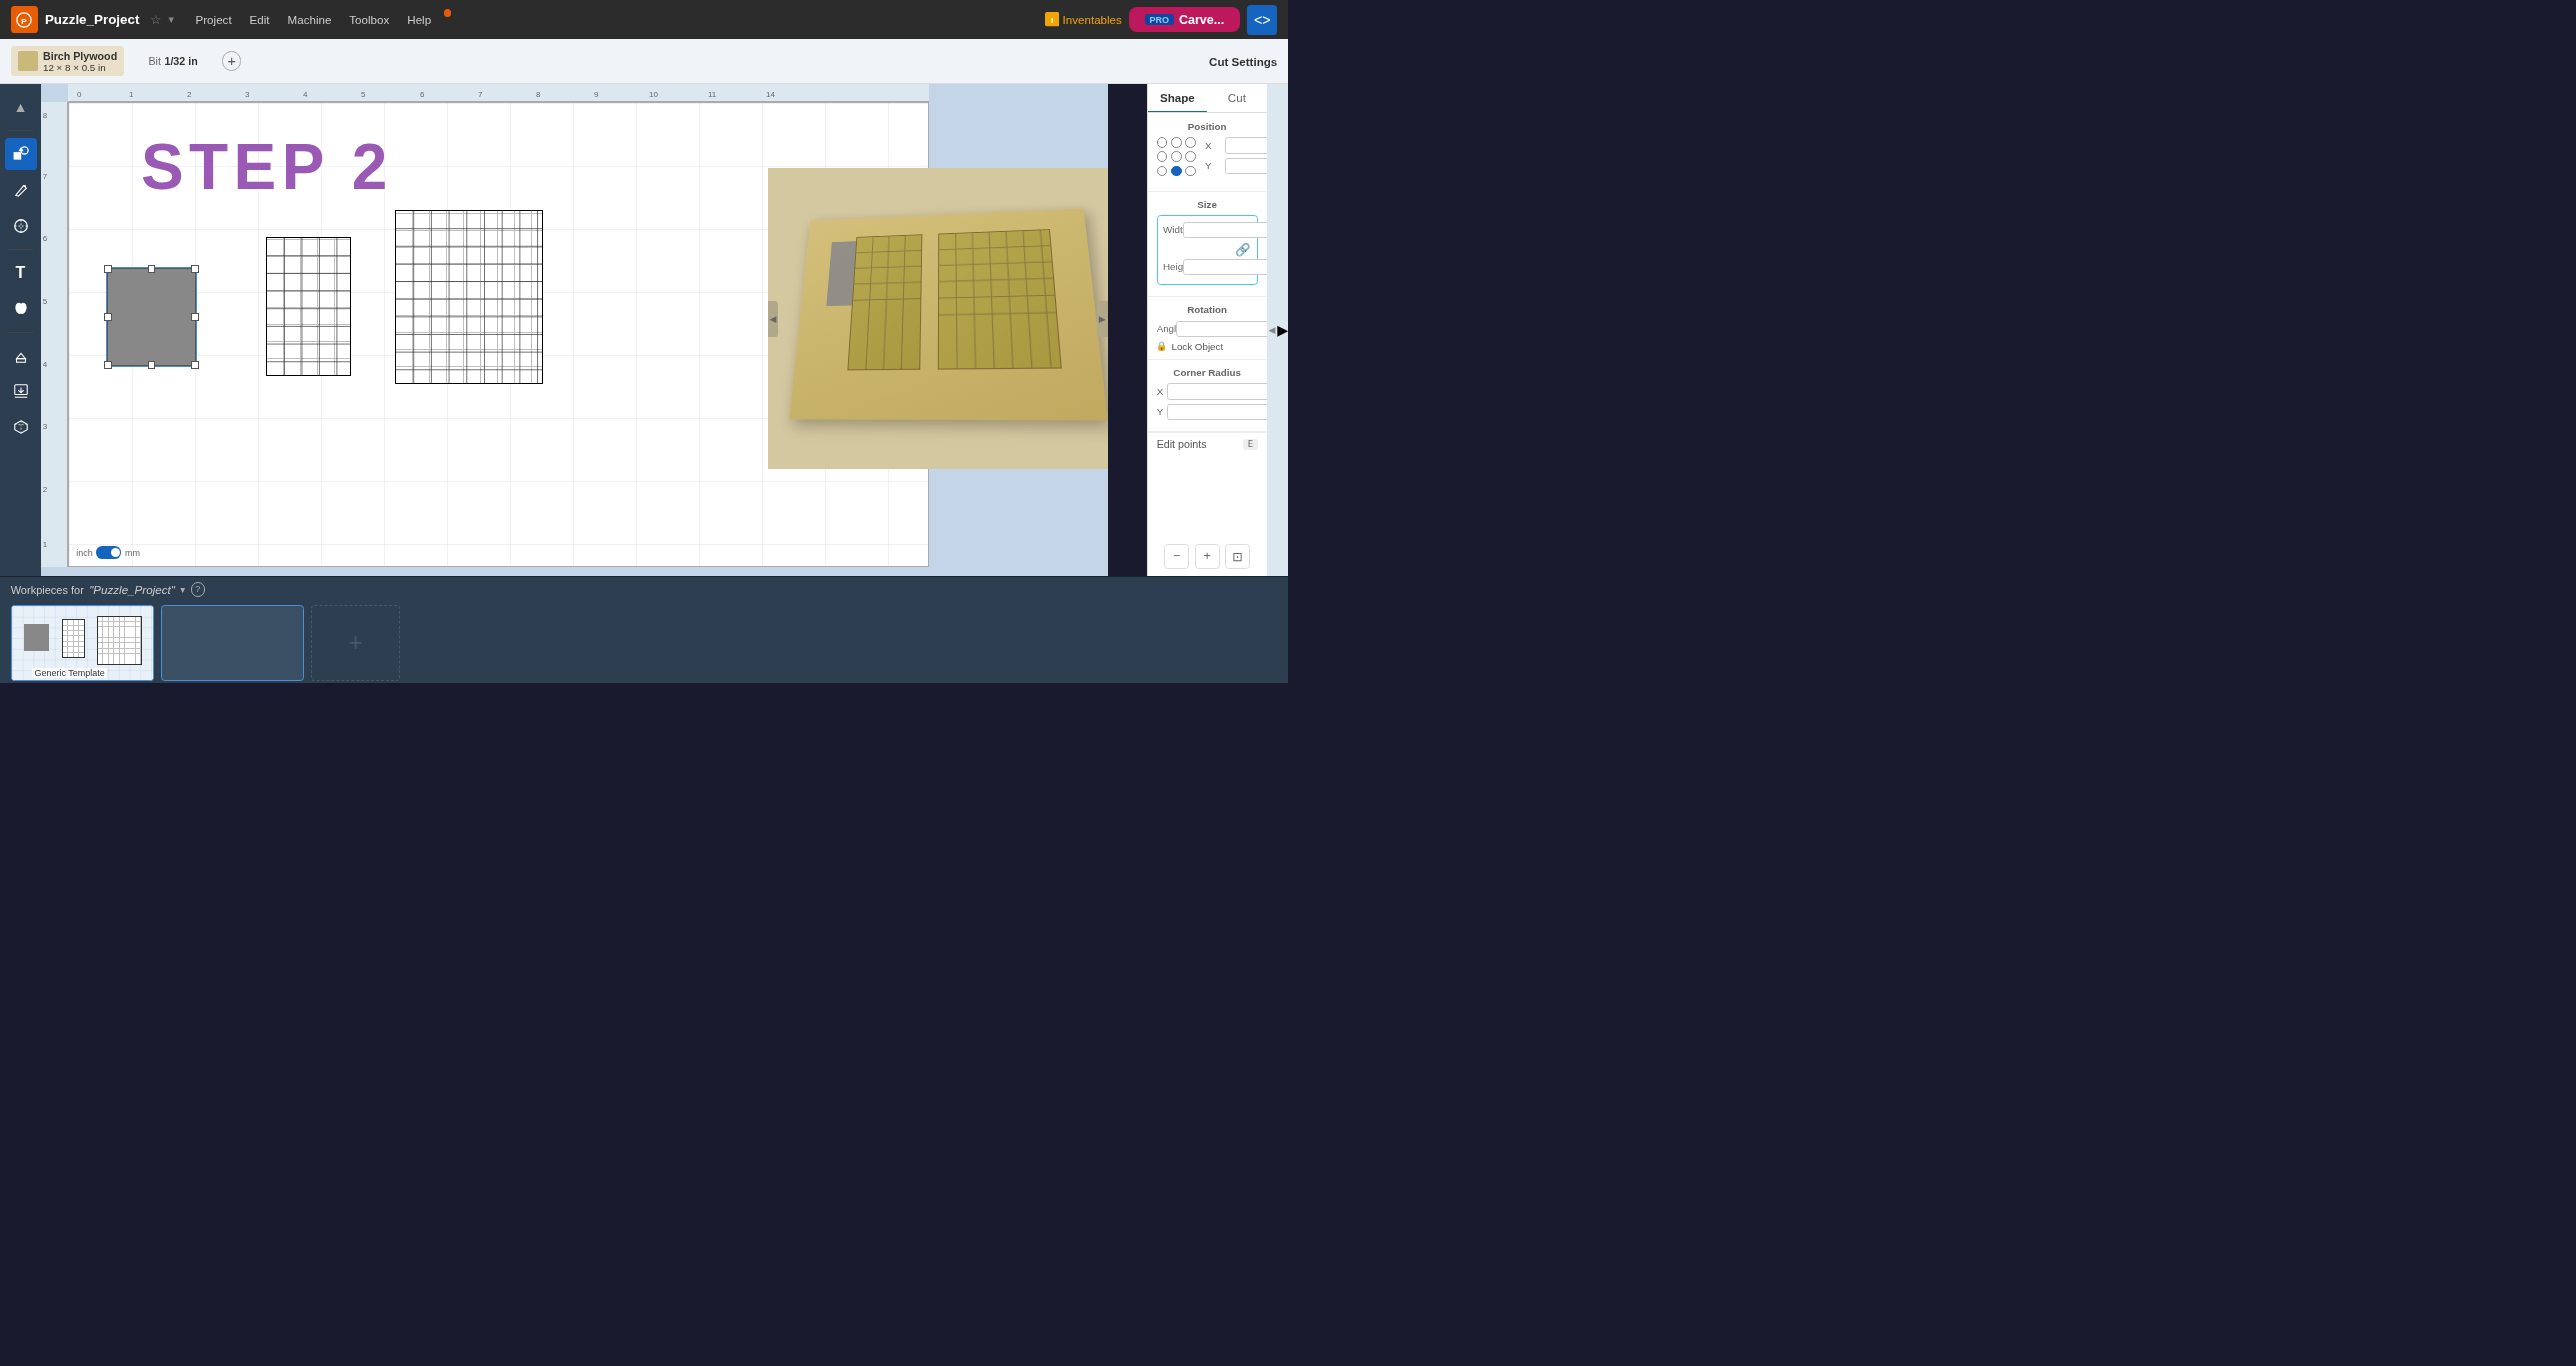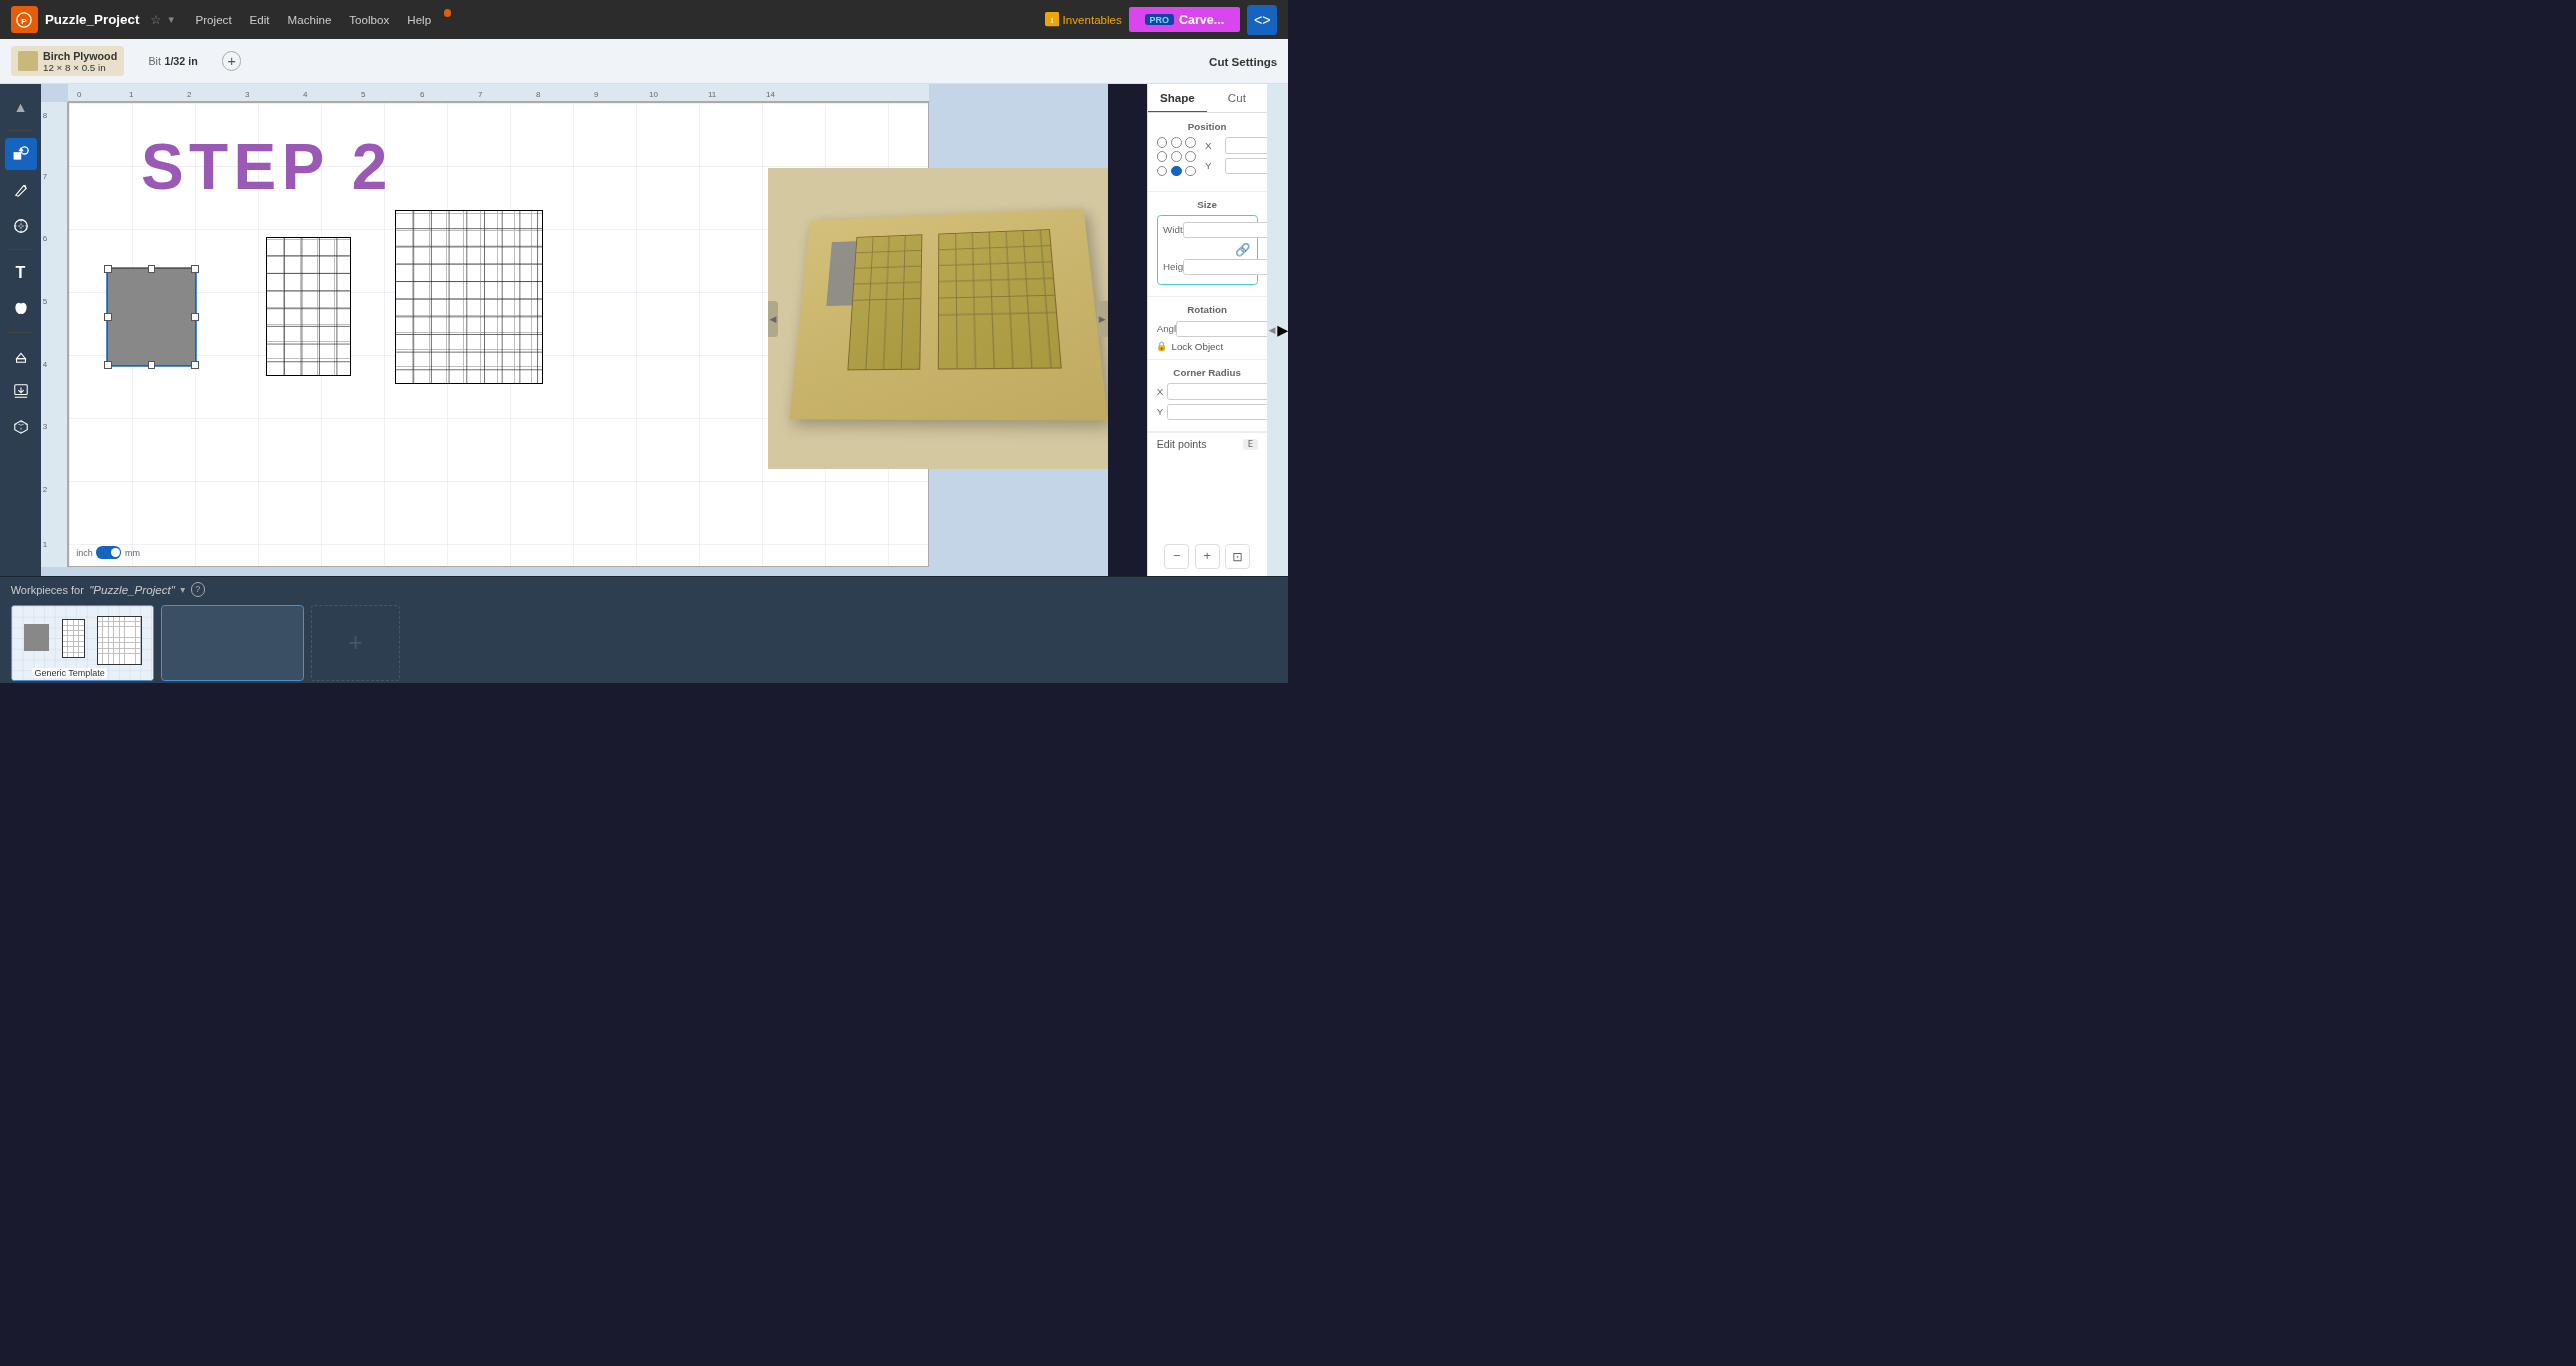--- a/index.html
+++ b/index.html
@@ -32,23 +32,23 @@
     #topbar .menu-items {
       display: flex; gap: 3.6px; margin-left: 7.2px;
     }
     #topbar .menu-item {
       color: #ccc; font-size: 11.6px; padding: 3.6px 7.2px; cursor: pointer; border-radius: 2.7px;
     }
     #topbar .help-dot { width: 7.2px; height: 7.2px; background: #e85d04; border-radius: 50%; display: inline-block; margin-left: 1.8px; }
     #topbar .inventables-link { color: #f0a500; font-size: 11.6px; cursor: pointer; display: flex; align-items: center; gap: 3.6px; }
     #topbar .spacer { flex: 1; }
     #topbar .carve-btn {
-      background: #d946ef;
+      background: #be185d;
       color: white; font-size: 12.5px; font-weight: 600;
-      border: none; border-radius: 2px;
+      border: none; border-radius: 8px;
       padding: 5.4px 16px; cursor: pointer;
       display: flex; align-items: center; gap: 5.4px;
     }
     #topbar .pro-badge {
       background: #0d47a1; font-size: 9px; font-weight: bold;
       padding: 0.9px 4.5px; border-radius: 2.7px; color: #90caf9;
     }
     #topbar .embed-btn {
       background: #1565c0; border: none; color: white;
       width: 30px; height: 30px; border-radius: 3.6px;

